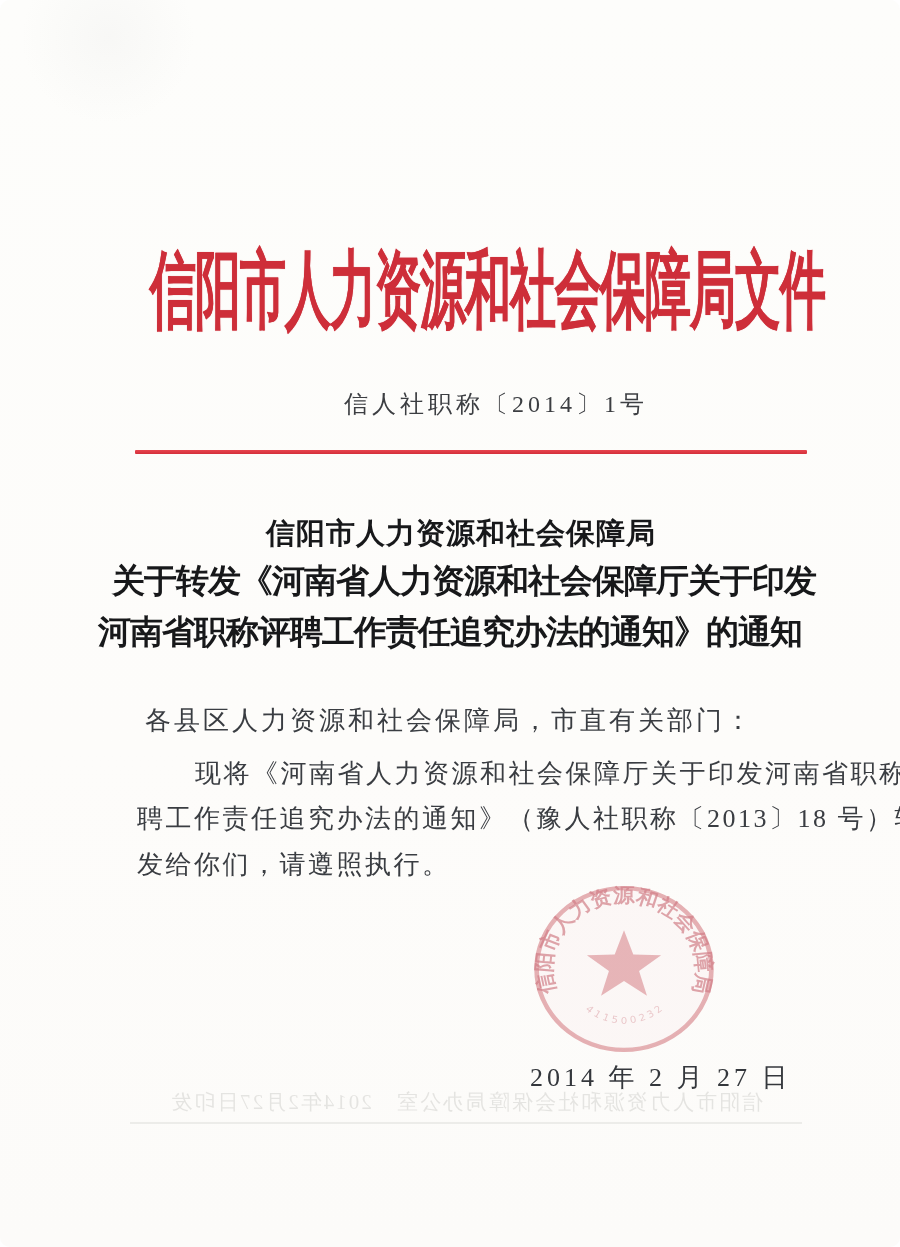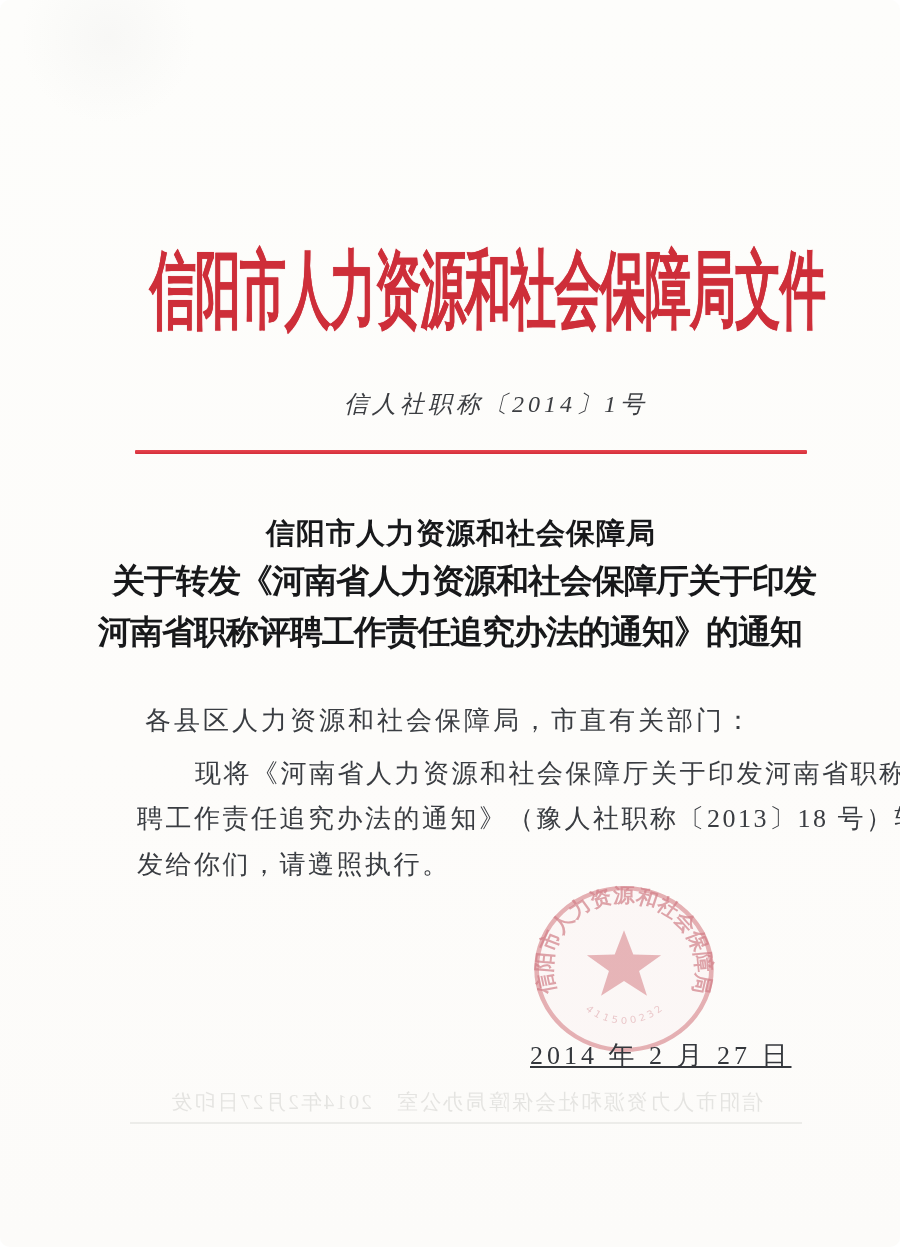--- a/index.html
+++ b/index.html
@@ -26,21 +26,20 @@
     transform:scaleY(1.85); transform-origin:top center;
     white-space:nowrap;
     text-shadow:0 0 0.5px #c22733;
   }
   .doc-number {
     position:absolute; left:0; top:388px; width:900px;
     padding-left:92px;
     text-align:center;
     font-size:24px; letter-spacing:4px; color:#3c3e42;
     white-space:nowrap;
-    font-style:italic;
   }
   .red-rule {
     position:absolute; left:135px; top:450px; width:672px; height:4px;
     background:linear-gradient(180deg,#e8454f,#d42f3a);
     border-radius:1px;
   }
 
   
   .doc-title { position:absolute; left:0; width:900px; text-align:center; color:#17181a; font-weight:bold; white-space:nowrap; }
   .doc-title.l1 { top:514px; font-size:29px; letter-spacing:1px; padding-left:22px; }
@@ -54,22 +53,22 @@
   }
   .para-line {
     position:absolute; left:137px;
     font-size:26px; letter-spacing:2.5px; color:#3a3d42; white-space:nowrap;
   }
   .para-line.i0 { top:756px; padding-left:58px; }
   .para-line.i1 { top:801px; }
   .para-line.i2 { top:847px; }
 
   .doc-date {
-    position:absolute; left:530px; top:1038px;
-    font-size:26px; letter-spacing:4px; color:#34373c; white-space:nowrap;text-decoration:underline;
+    position:absolute; left:530px; top:1060px;
+    font-size:26px; letter-spacing:4px; color:#34373c; white-space:nowrap;
   }
 
   
   .seal {
     position:absolute; left:531px; top:883px; width:186px; height:172px;
     opacity:0.82; mix-blend-mode:multiply; pointer-events:none;
   }
 
   
   .bleed {

